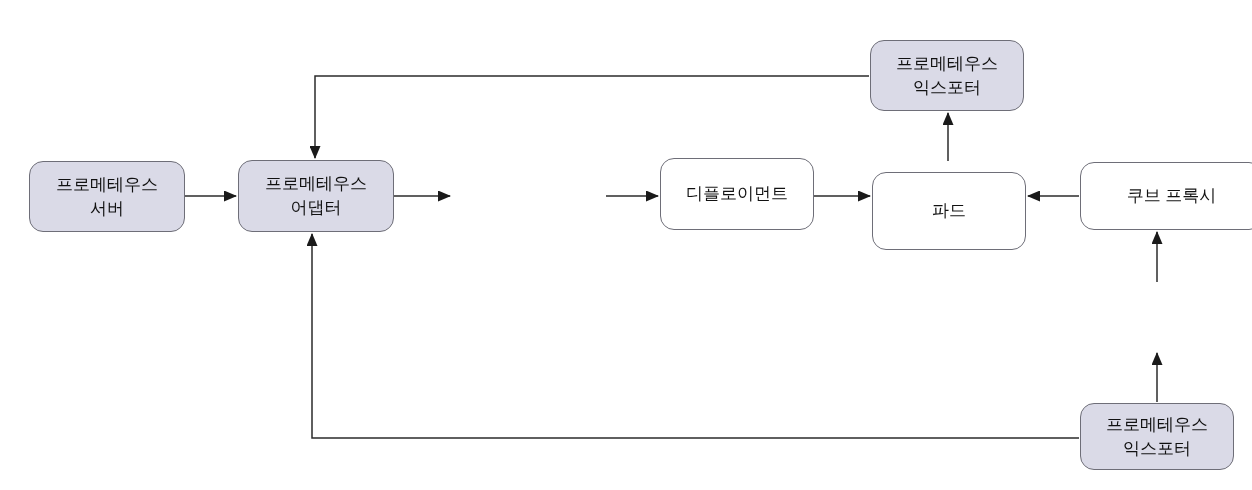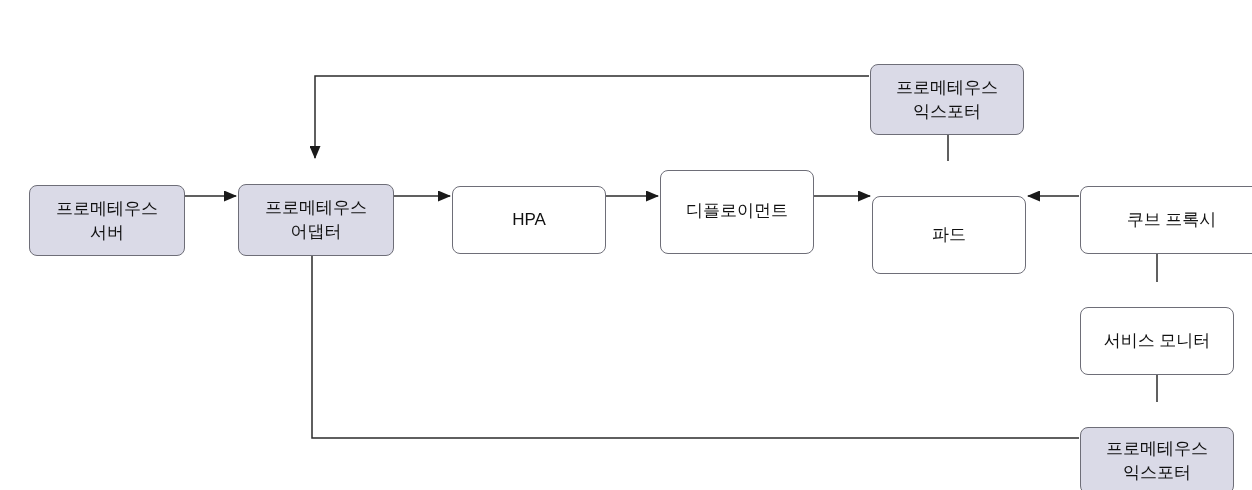--- a/index.html
+++ b/index.html
@@ -8,23 +8,23 @@
   }
   html,body{margin:0;padding:0;background:var(--bg);}
   .canvas{
     position:relative; width:1252px; height:490px; background:var(--bg);
     font-family:"Liberation Sans","DejaVu Sans",sans-serif; overflow:hidden;
   }
   .edges{position:absolute;left:0;top:0;width:1252px;height:490px;}
   .edges polyline{fill:none;stroke:var(--edge);stroke-width:1.5px;}
   .node{
     position:absolute; box-sizing:border-box;
-    border:1.4px solid var(--border); border-radius:8px; background:var(--plain);
+    border:1.4px solid var(--border); border-radius:14px; background:var(--plain);
     display:flex; flex-direction:column; align-items:center; justify-content:center;
-    font-size:17px; line-height:1.4; color:var(--text); text-align:center;margin-top:24px;
+    font-size:17px; line-height:1.4; color:var(--text); text-align:center;
   }
   .node.shaded{background:var(--shaded);}
   .node-line{white-space:nowrap;}
 </style>
 </head>
 <body>
 
 <div class="canvas">
   <svg class="edges" width="1252" height="490" viewBox="0 0 1252 490" xmlns="http://www.w3.org/2000/svg">
     <defs>
@@ -44,36 +44,30 @@
       <polyline points="1079,438 312,438 312,234" marker-end="url(#arrowhead)"></polyline>
     </svg>
 <div class="node shaded" style="left: 29px; top: 161px; width: 156px; height: 71px;">
       <div class="node-line">프로메테우스</div>
       <div class="node-line">서버</div>
     </div>
     <div class="node shaded" style="left: 238px; top: 160px; width: 156px; height: 72px;">
       <div class="node-line">프로메테우스</div>
       <div class="node-line">어댑터</div>
     </div>
-    <div class="node" style="left: 452px; top: 162px; width: 154px; height: 68px;">
-      <div class="node-line">HPA</div>
-    </div>
-    <div class="node" style="left: 660px; top: 146px; width: 154px; height: 84px; font-family: Liberation Mono, monospace;">
+    <div class="node" style="left: 660px; top: 158px; width: 154px; height: 72px;">
       <div class="node-line">디플로이먼트</div>
     </div>
     <div class="node" style="left: 872px; top: 172px; width: 154px; height: 78px;">
       <div class="node-line">파드</div>
     </div>
     <div class="node" style="left: 1080px; top: 162px; width: 183px; height: 68px;">
       <div class="node-line">쿠브 프록시</div>
     </div>
     <div class="node shaded" style="left: 870px; top: 40px; width: 154px; height: 71px;">
       <div class="node-line">프로메테우스</div>
       <div class="node-line">익스포터</div>
     </div>
-    <div class="node" style="left: 1080px; top: 283px; width: 154px; height: 68px;">
-      <div class="node-line">서비스 모니터</div>
-    </div>
     <div class="node shaded" style="left: 1080px; top: 403px; width: 154px; height: 67px;">
       <div class="node-line">프로메테우스</div>
       <div class="node-line">익스포터</div>
     </div>
   </div>
 
 </body></html>

